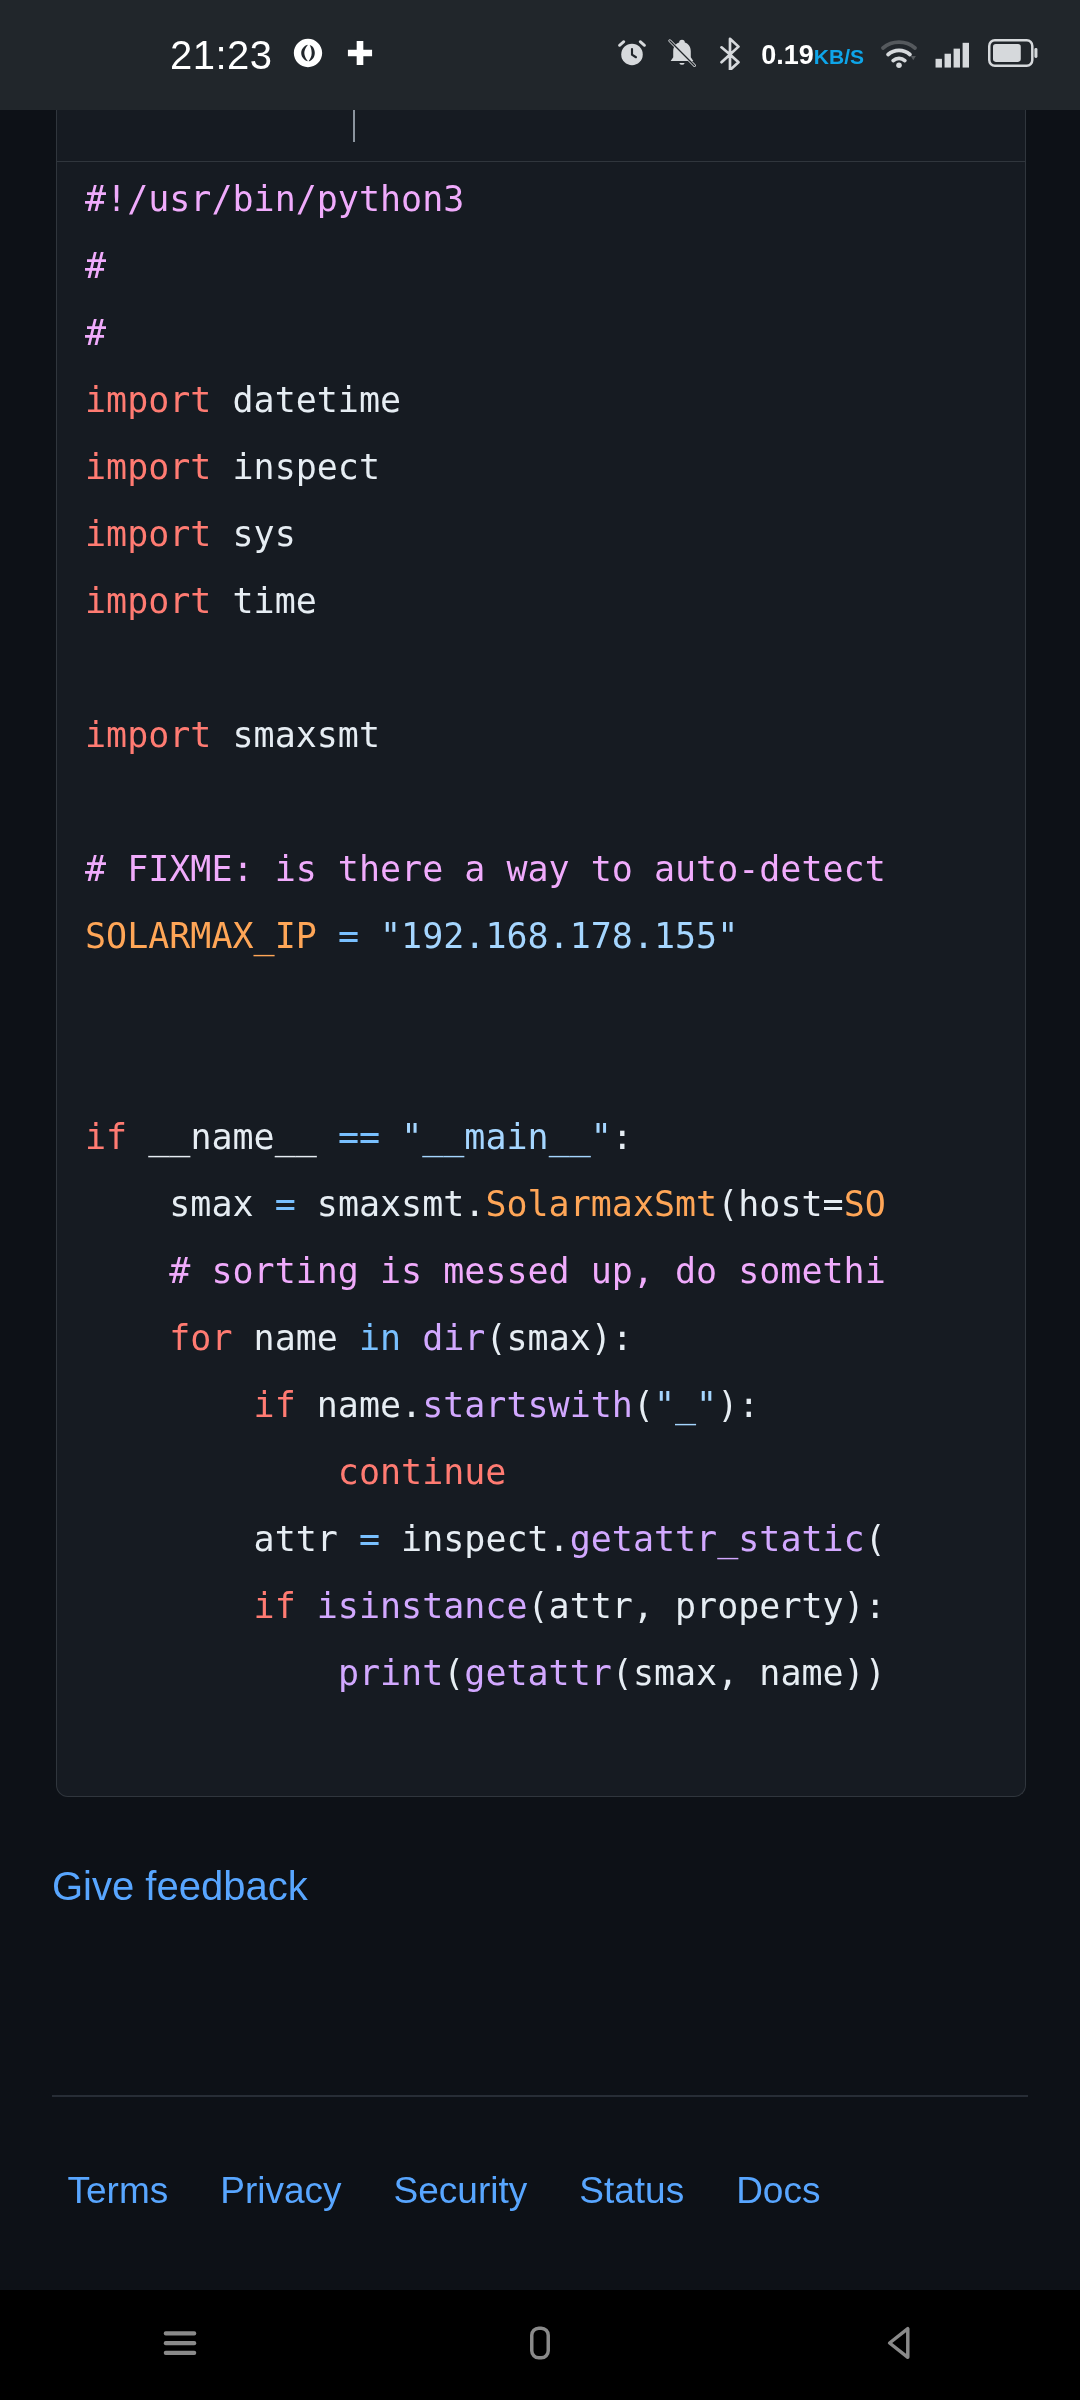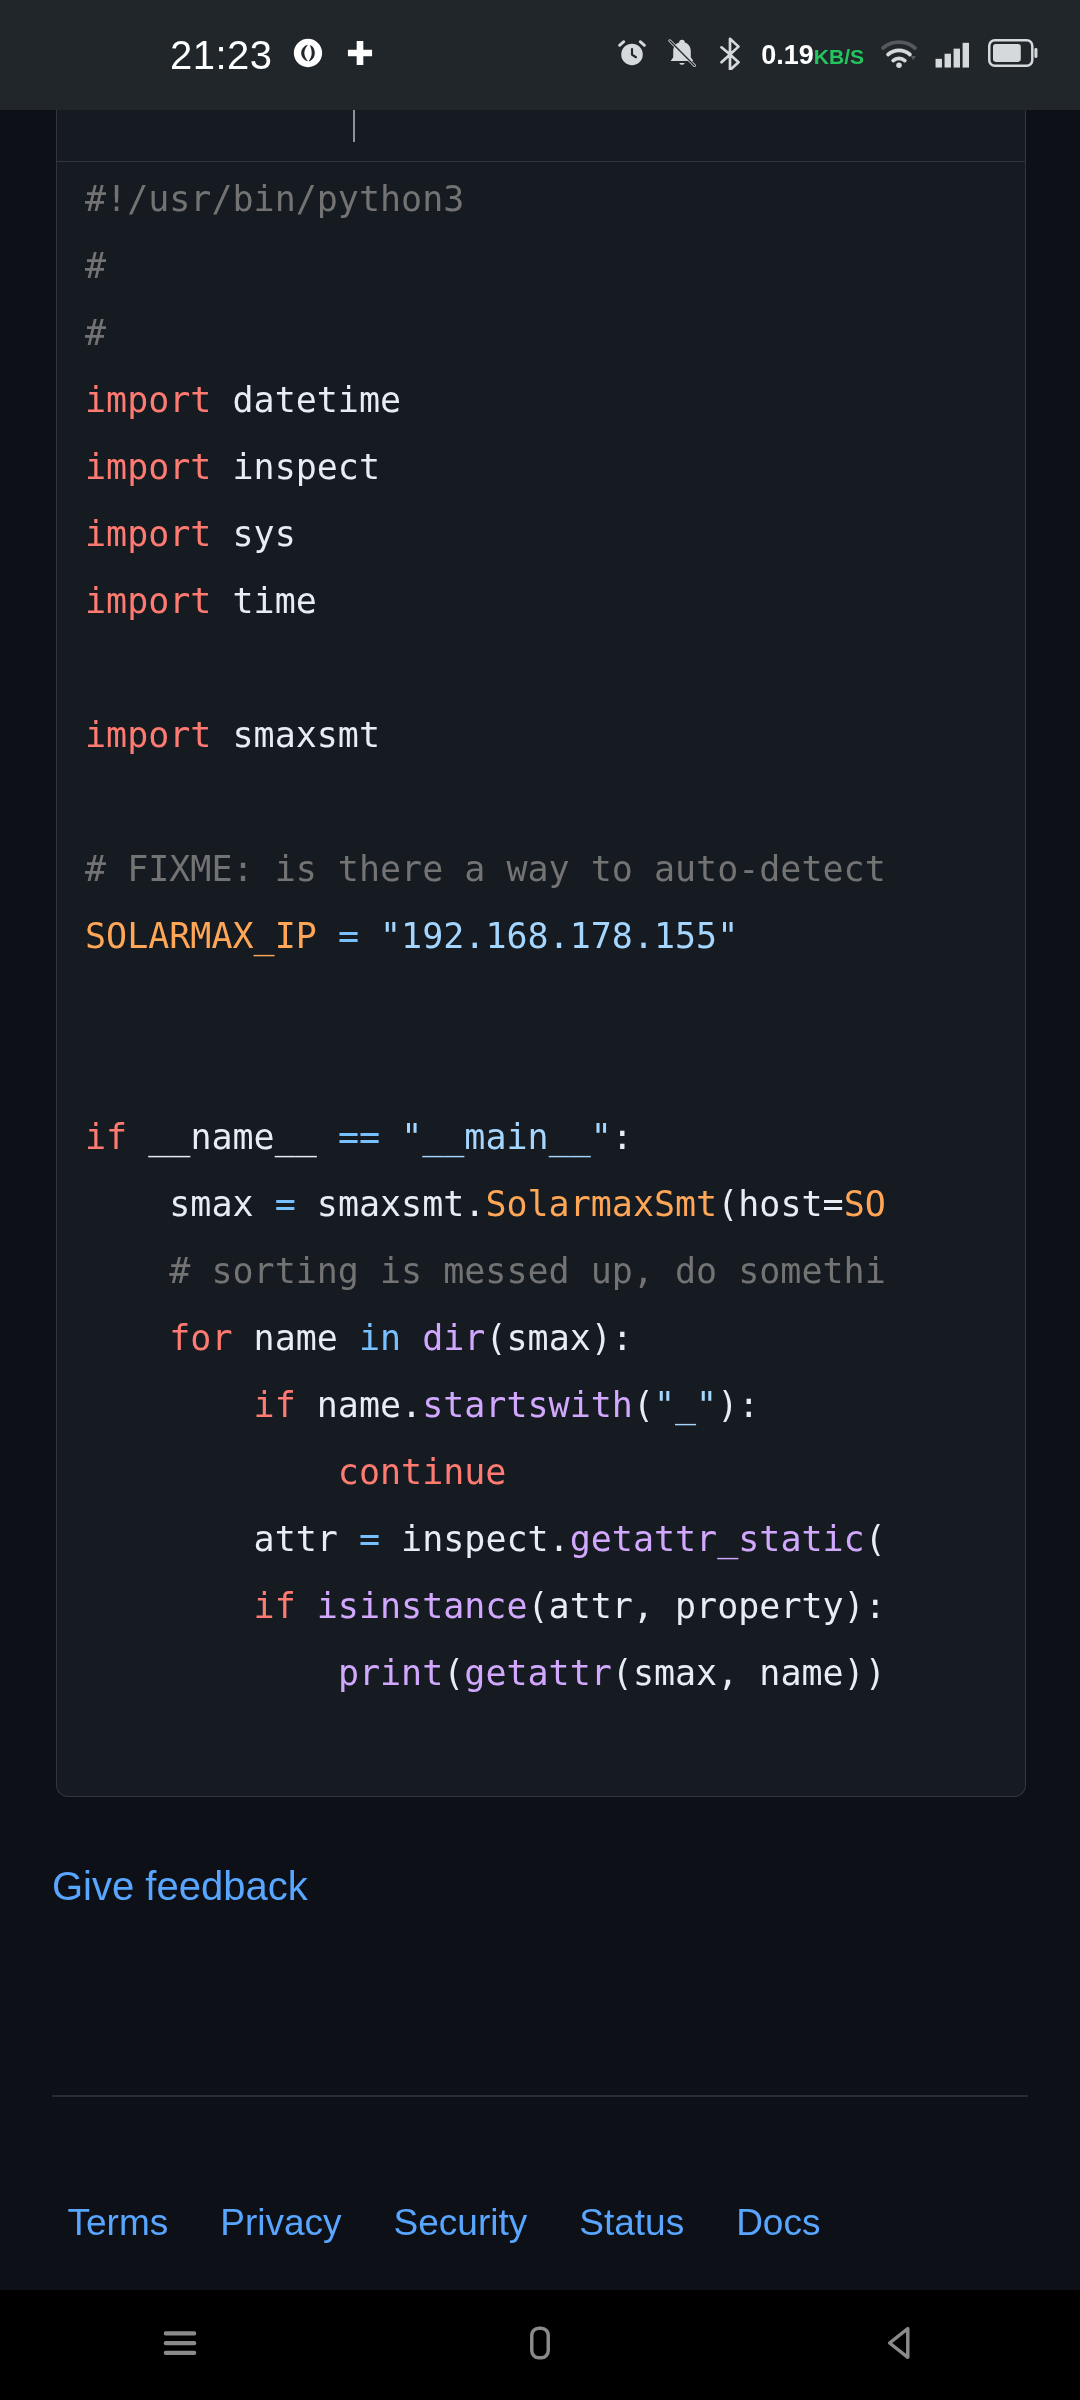--- a/index.html
+++ b/index.html
@@ -16,21 +16,21 @@
     background:#21262b;
     display:flex; 
     color:#ffffff;
   }
   #status-left{ display:flex; align-items:center; gap:18px; margin-left:170px; }
   #clock{ font-size:40px; font-weight:400; letter-spacing:0.5px; color:#fff; }
   #status-right{ display:flex; align-items:center; gap:16px; margin-left:auto; margin-right:42px; }
   .sb-ico{ display:block; }
   #net-speed{ display:flex; flex-direction:row; align-items:center; line-height:1; }
   #net-speed .rate{ font-size:27px; font-weight:700; color:#fff; }
-  #net-speed .unit{ font-size:21px; font-weight:700; color:#22c55e; margin-top:2px; }
+  #net-speed .unit{ font-size:21px; font-weight:700; color:#0ea5e9; margin-top:2px; }
 
   
   #page{
     position:absolute; top:110px; left:0; width:1080px; height:2180px;
     background:#0d1117; overflow:hidden;
   }
 
   
   #file-header-cut{
     position:absolute; top:0; left:56px; width:970px; height:52px;
@@ -63,21 +63,21 @@
   }
   #code-lines{
     position:absolute; top:4px; left:28px; right:0;
     font-family:"DejaVu Sans Mono", monospace;
     font-size:35px;
     line-height:67px;
     white-space:pre;
     color:#e6edf3;
   }
   .ln{ display:block; height:67px; }
-  .cmt{ color:#737373;margin-top:44px; }
+  .cmt{ color:#f0abfc;margin-top:44px; }
   .kw { color:#ff7b72;text-align:right; }
   .var{ color:#ffa657; }
   .op { color:#79c0ff; }
   .str{ color:#a5d6ff; }
   .fn { color:#d2a8ff; }
   .pl { color:#e6edf3; }
 
   
   #give-feedback{
     position:absolute; top:1754px; left:52px;
@@ -88,21 +88,21 @@
 
   
   #footer-divider{
     position:absolute; top:1985px; left:52px; width:976px; height:2px;
     background:#272d36;
   }
 
   
   #footer{
     position:absolute; top:2060px; left:0; width:888px;
-    display:flex; flex-direction:column; align-items:center; gap:12px;margin-top:32px;
+    display:flex; flex-direction:column; align-items:center; gap:12px;
   }
   .footer-row{ display:flex; align-items:center; }
   .footer-row.row1{ gap:52px; }
   .footer-row.row2{ gap:48px; }
   .footer-link{
     color:#58a6ff; font-size:37px; font-family:"Liberation Sans", sans-serif;
     white-space:nowrap; cursor:pointer;
   }
 
   

